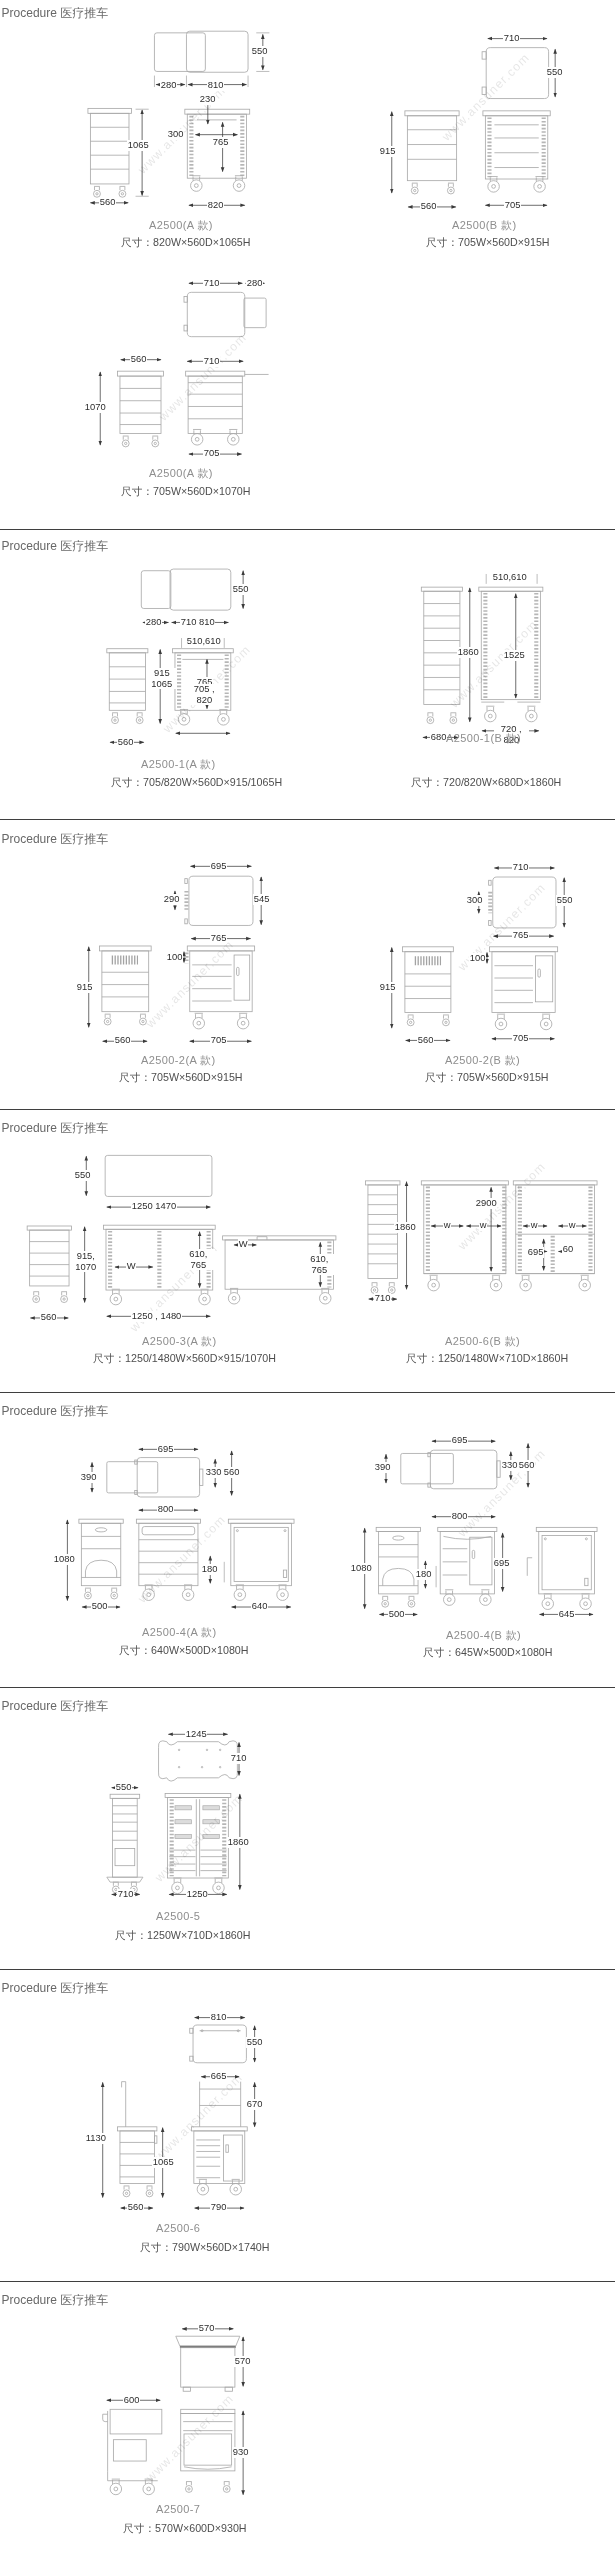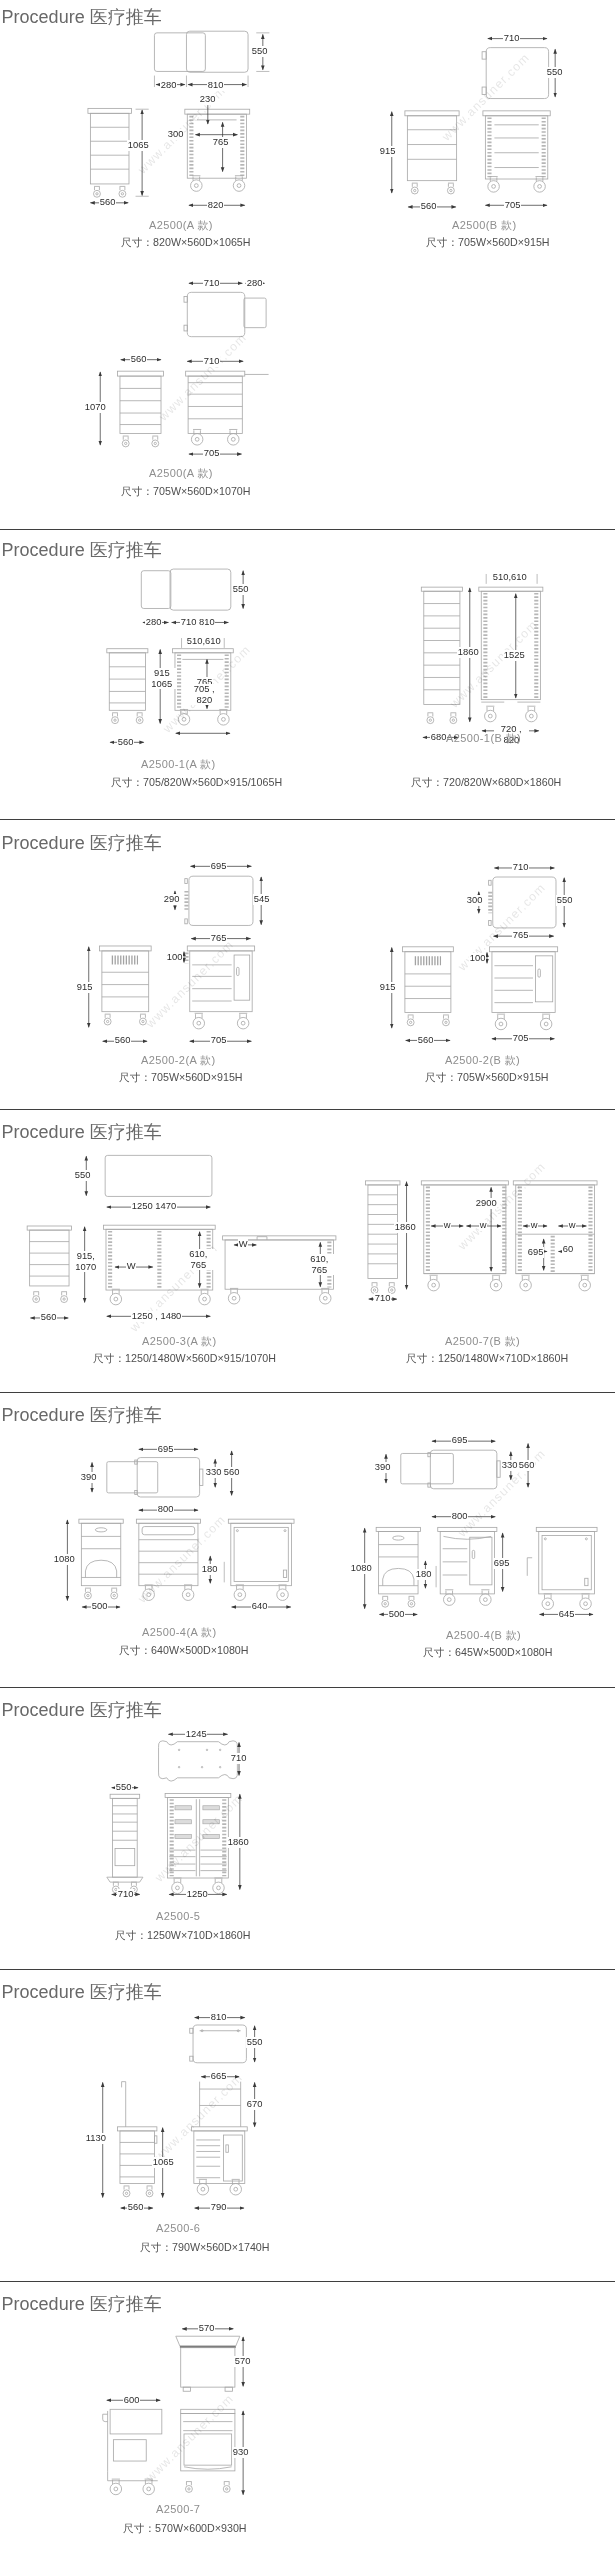--- a/index.html
+++ b/index.html
@@ -1,18 +1,18 @@
 <!DOCTYPE html>
 <html style="font-size:13px"><head>
 <meta charset="utf-8">
 <style>
   html,body{margin:0;padding:0;background:#fff}
   #page{position:relative;width:616px;height:2576px;background:#fff;
         font-family:"Liberation Sans",sans-serif;overflow:hidden}
-  .hdr{position:absolute;left:1.6px;font-size:18px;color:#686868}
+  .hdr{position:absolute;left:1.6px;font-size:12px;color:#686868}
   .divider{position:absolute;left:0;width:616px;height:0;border-top:1.6px solid #3f3f3f}
   .dim{position:absolute;font-size:9.4px;color:#2d2d2d;background:#fff;line-height:1.12;
        text-align:center;white-space:pre-line;padding:0 0.8px}
   .model{position:absolute;font-size:11px;color:#8e8e8e;letter-spacing:0.4px}
   .size{position:absolute;font-size:10.7px;color:#4e4e4e}
   .wm{position:absolute;font-size:12.3px;color:rgba(0,0,0,0.10);transform:rotate(-45deg);
       letter-spacing:1.2px;white-space:nowrap;pointer-events:none}
   svg.art{position:absolute;left:0;top:0}
   .ln{stroke:#a8a8a8;fill:none;stroke-width:1}
   .lad{stroke:#b6b6b6;stroke-width:5;fill:none;stroke-dasharray:2 2.2}
@@ -571,21 +571,21 @@
 
 <span class="dim" style="left:394px;top:1222px">1860</span>
 <span class="dim" style="left:374px;top:1293px">710</span>
 <span class="dim" style="left:475px;top:1198px">2900</span>
 <span class="dim" style="left:443px;top:1220px">w</span>
 <span class="dim" style="left:479px;top:1220px">w</span>
 <span class="dim" style="left:530px;top:1220px">w</span>
 <span class="dim" style="left:568px;top:1220px">w</span>
 <span class="dim" style="left:527px;top:1247px">695</span>
 <span class="dim" style="left:562px;top:1244px">60</span>
-<span class="model" style="left:445px;top:1334px">A2500-7(B 款)</span>
+<span class="model" style="left:445px;top:1334px">A2500-6(B 款)</span>
 <span class="size" style="left:406px;top:1352px">尺寸：1250/1480W×710D×1860H</span>
 
 <div class="divider" style="top:1392px"></div>
 <span class="hdr" style="top:1403px">Procedure 医疗推车</span>
 <span class="wm" style="left:123px;top:1552px">www.ansuner.com</span>
 <span class="wm" style="left:443px;top:1486px">www.ansuner.com</span>
 
 <span class="dim" style="left:157px;top:1444px">695</span>
 <span class="dim" style="left:80px;top:1472px">390</span>
 <span class="dim" style="left:205px;top:1467px">330</span>

